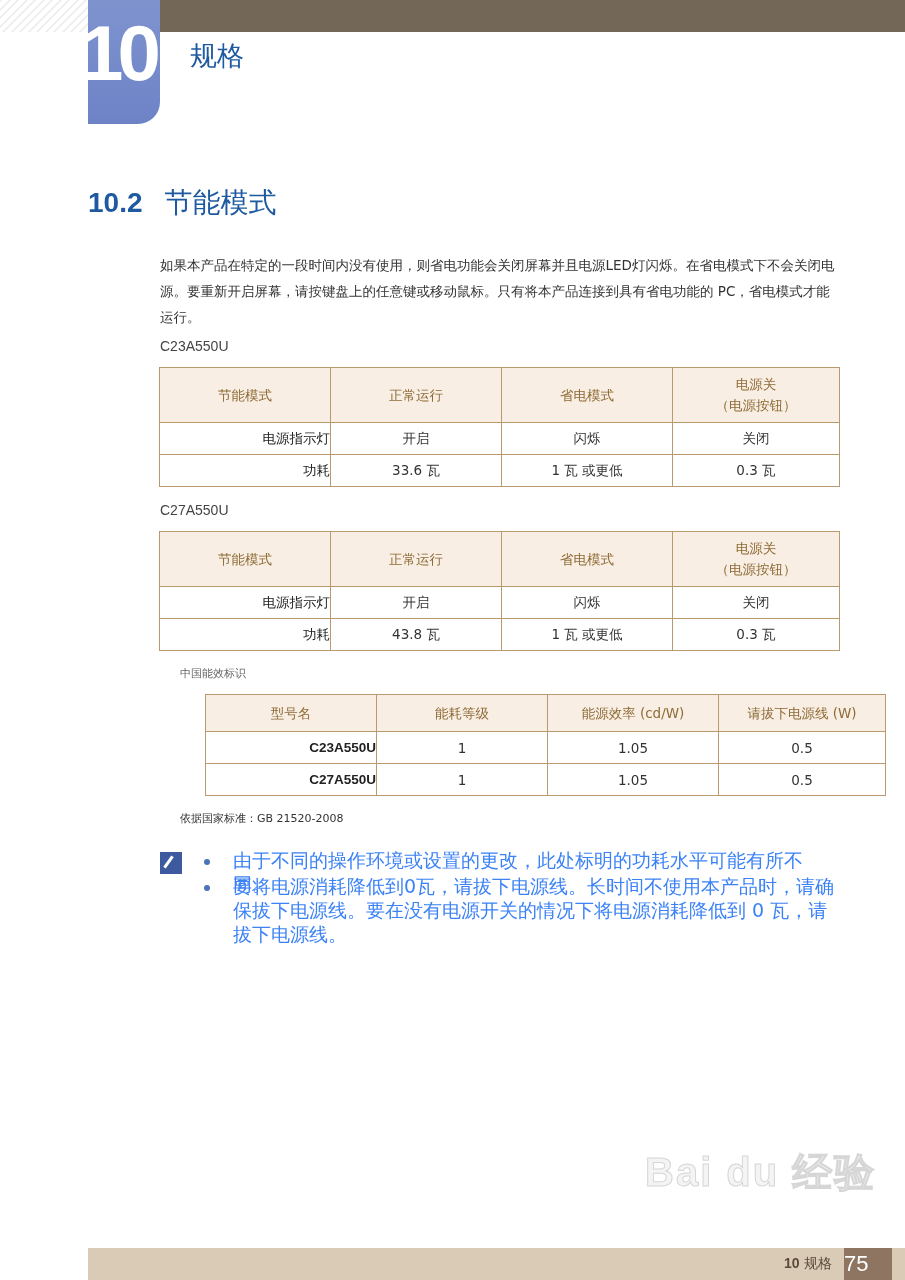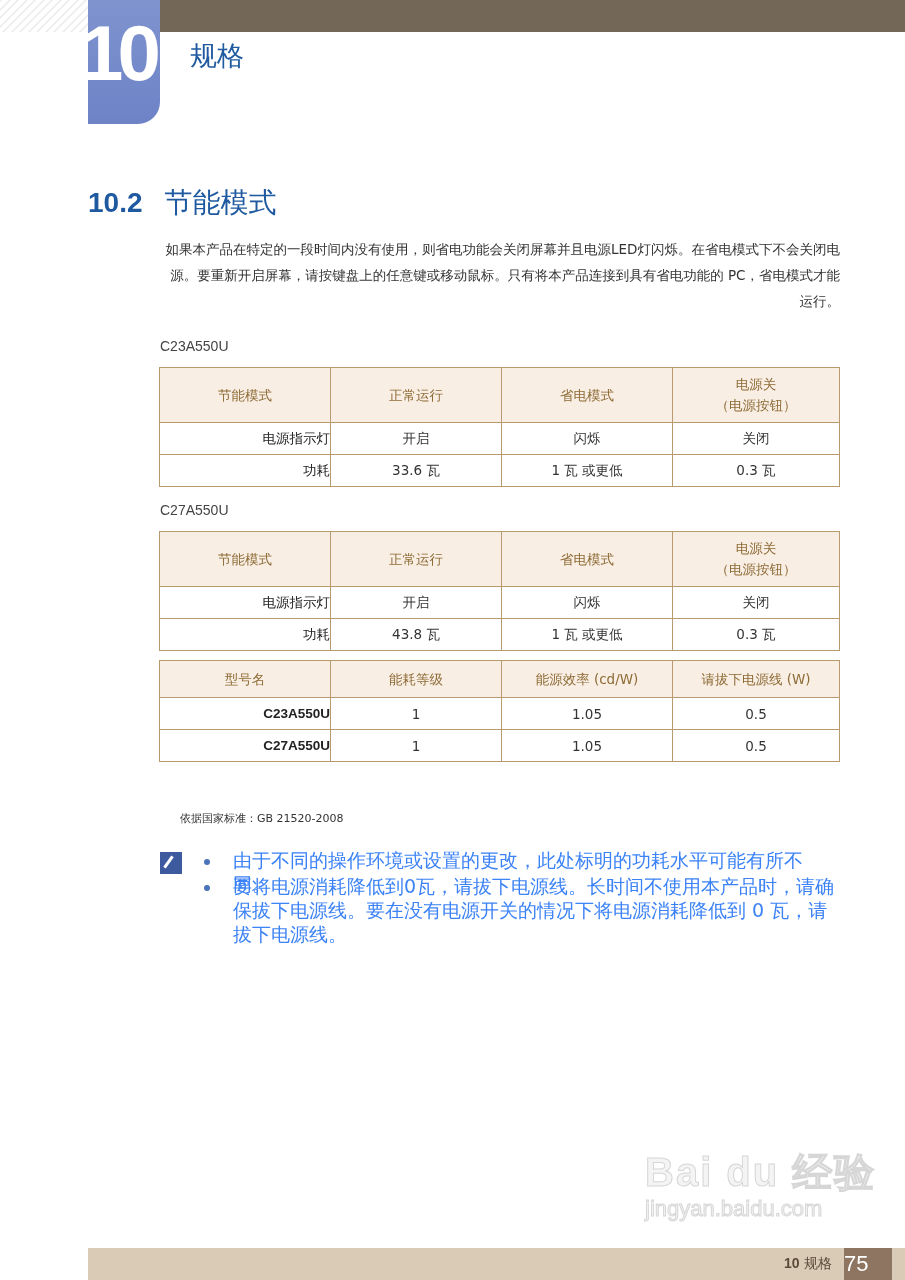--- a/index.html
+++ b/index.html
@@ -9,35 +9,35 @@
            background:repeating-linear-gradient(135deg,#f0f0f0 0 2px,#ffffff 2px 6px); }
   .topbar { position:absolute; left:160px; top:0; width:745px; height:32px; background:#736858; }
   .chapnum { position:absolute; left:88px; top:0; width:72px; height:124px;
              background:linear-gradient(180deg,#7f93cf 0%,#6d83c6 100%);
              border-bottom-right-radius:22px; overflow:hidden; }
   .chapnum span { position:absolute; left:-8px; top:14px; font-family:"Liberation Sans",sans-serif;
              font-weight:bold; font-size:78px; color:#fff; letter-spacing:-6px; line-height:1; }
   .chaptitle { position:absolute; left:190px; top:38px; font-size:27px; color:#1f5aa0; }
   .sectitle { position:absolute; left:88px; top:184px; font-size:28px; color:#1f5aa0; }
   .sectitle b { font-family:"Liberation Sans",sans-serif; font-weight:bold; margin-right:22px; }
-  .para { position:absolute; left:160px; top:236px; width:680px; font-size:13.5px; line-height:26px; color:#333;text-align:right; }
+  .para { position:absolute; left:160px; top:252px; width:680px; font-size:13.5px; line-height:26px; color:#333; }
   .label { position:absolute; left:160px; font-family:"Liberation Sans",sans-serif; font-size:14px; color:#444; }
   table { position:absolute; left:159px; width:681px; border-collapse:collapse; font-size:13.5px; }
   th, td { border:1px solid #b89a6e; text-align:center; height:31px; padding:0; }
   th { background:#f9eee4; color:#8d6b35; font-weight:normal; height:54px; line-height:21px; }
   th.short { height:36px; }
   td.first { text-align:right; padding-left:8px; color:#222; }
   td.bold { font-family:"Liberation Sans",sans-serif; font-weight:bold; }
   .cjk-label { position:absolute; left:160px; font-size:11px; color:#666;margin-left:20px; }
   .notes { position:absolute; left:160px; top:850px; width:690px; }
   .noteicon { position:absolute; left:0; top:2px; width:22px; height:22px; background:#3e5a9e; }
   .noteicon::after { content:""; position:absolute; left:7px; top:3px; width:3px; height:14px; background:#fff; transform:rotate(35deg); }
   .bullet { position:absolute; left:44px; width:6px; height:6px; border-radius:50%; background:#4a73b8; }
   .notetext { position:absolute; left:73px; width:605px; font-size:19px; line-height:24px; color:#3b82f6; }
-  .watermark { position:absolute; left:645px; top:1145px; color:#e6e6e6; font-family:"Liberation Sans",sans-serif; }
+  .watermark { position:absolute; left:645px; top:1145px; color:#e6e6e6; font-family:"Liberation Sans",sans-serif;text-align:center; }
   .wm1 { font-size:40px; font-weight:bold; letter-spacing:2px; -webkit-text-stroke:1px #d6d6d6; color:#f4f4f4; }
   .wm2 { font-size:22px; margin-top:-4px; -webkit-text-stroke:1px #d6d6d6; color:#f4f4f4; }
   .footer { position:absolute; left:88px; top:1248px; width:852px; height:32px; background:#d9cbb6; }
   .footlabel { position:absolute; right:108px; top:7px; font-size:14px; color:#5b4a3a; }
   .footlabel b { font-family:"Liberation Sans",sans-serif; }
   .pagenum { position:absolute; right:48px; top:0; width:48px; height:32px; background:#8e7562; color:#fff;
              font-family:"Liberation Sans",sans-serif; font-size:22px; line-height:32px; }
 </style>
 </head>
 <body>
@@ -103,21 +103,21 @@
   <tr>
     <td class="first">功耗</td>
     <td>43.8 瓦</td>
     <td>1 瓦 或更低</td>
     <td>0.3 瓦</td>
   </tr>
 </tbody>
   </table>
 
 <div class="cjk-label" style="top:666px;">中国能效标识</div>
-<table style="top:660px;">
+<table style="top:694px;margin-left:46px;">
   <tbody>
       <tr>
     <th class="short" style="width:170px">型号名</th>
     <th class="short" style="width:170px">能耗等级</th>
     <th class="short" style="width:170px">能源效率 (cd/W)</th>
     <th class="short">请拔下电源线 (W)</th>
   </tr>
   <tr>
     <td class="first bold">C23A550U</td>
     <td>1</td>
@@ -138,21 +138,20 @@
 <div class="notes">
   <div class="noteicon"></div>
   <div class="bullet" style="top:9px;"></div>
   <div class="notetext" style="top:-2px;">由于不同的操作环境或设置的更改，此处标明的功耗水平可能有所不同。</div>
   <div class="bullet" style="top:35px;"></div>
   <div class="notetext" style="top:24px;">要将电源消耗降低到0瓦，请拔下电源线。长时间不使用本产品时，请确保拔下电源线。要在没有电源开关的情况下将电源消耗降低到 0 瓦，请拔下电源线。</div>
 </div>
 
 <div class="watermark">
   <div class="wm1">Bai du 经验</div>
-  <div class="wm2">jingyan.baidu.com</div>
 </div>
 
 <div class="footer">
   <div class="footlabel">
     <b>10</b>
     <span>规格</span>
   </div>
   <div class="pagenum">75</div>
 </div>
 

